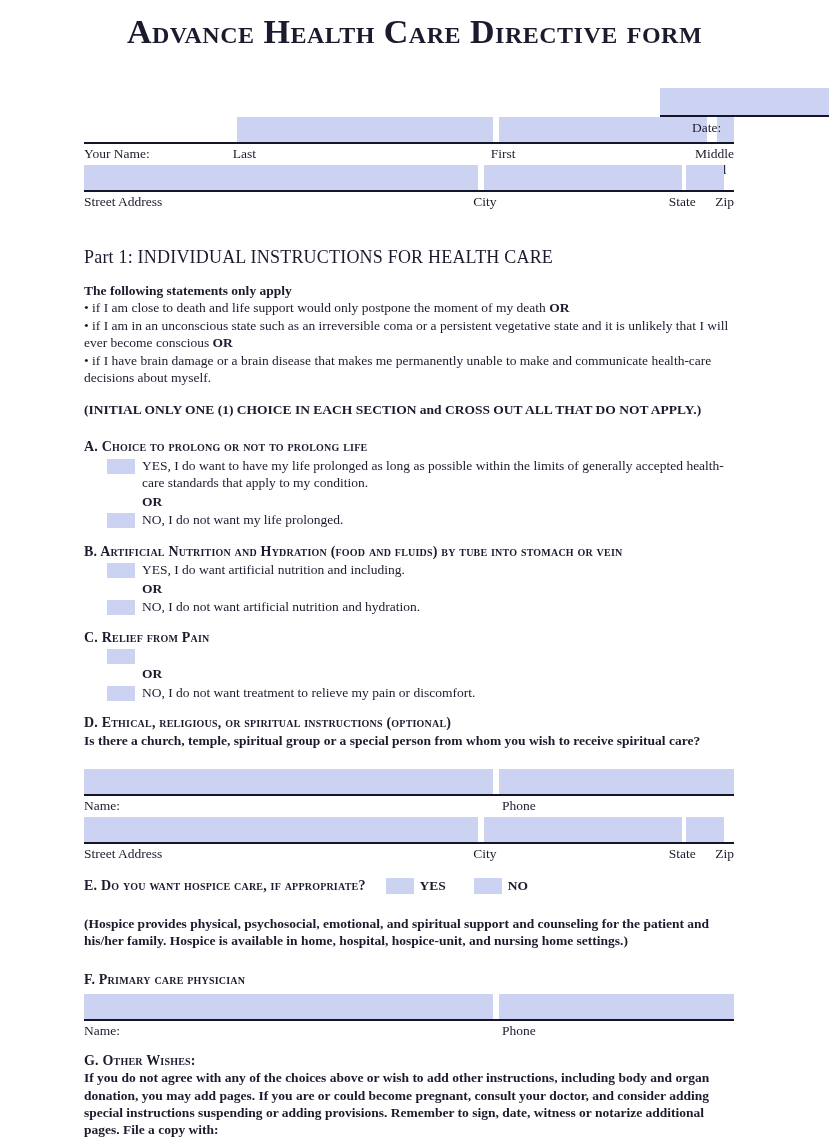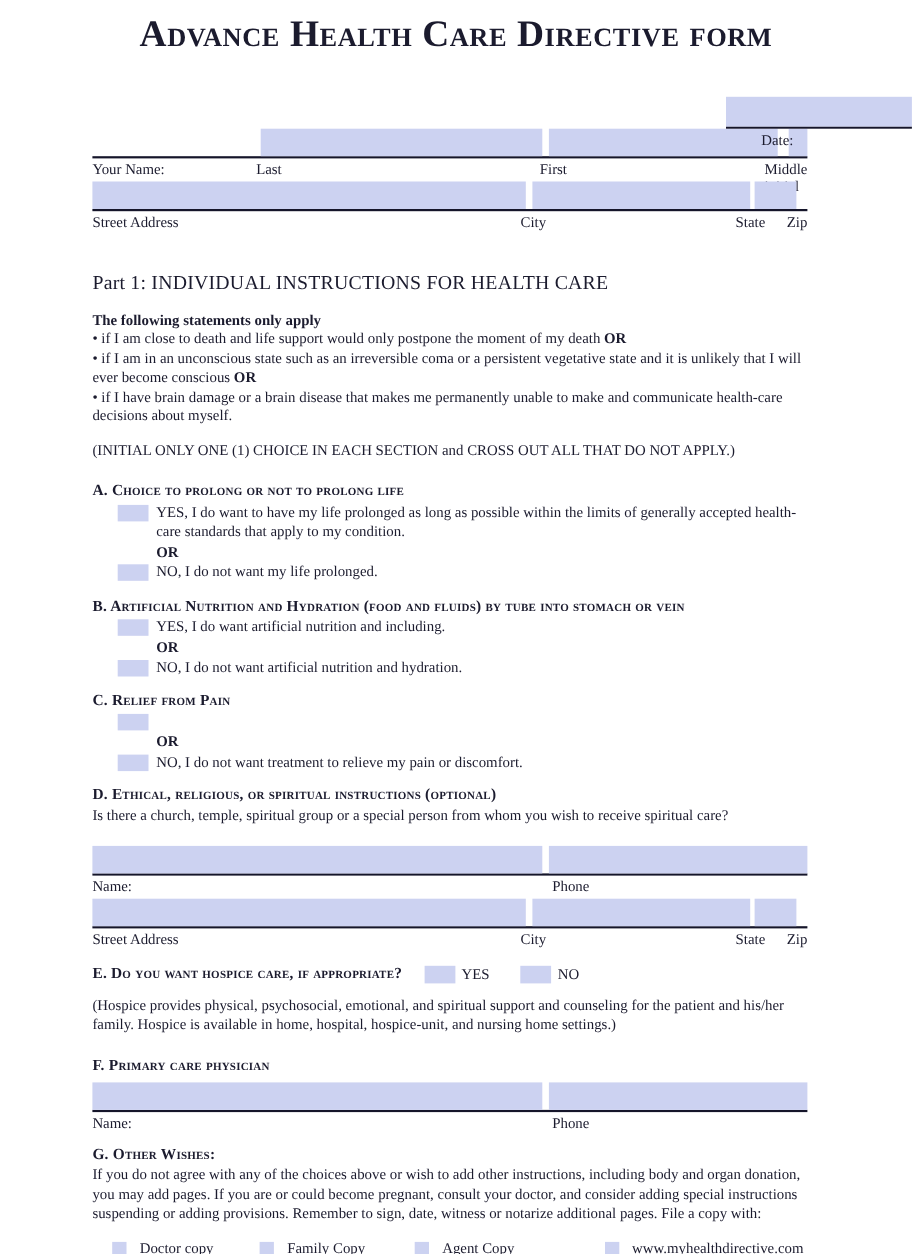--- a/index.html
+++ b/index.html
@@ -28,21 +28,21 @@
 
   .date-block { position: absolute; top: 88px; right: 0; width: 169px; }
   .date-block .field { height: 27px; }
   .date-block { border-bottom: 0; }
   .date-rule { border-bottom: 2px solid #15152a; }
   .date-label { font-size: 13.5px; padding: 3px 0 0 32px; }
 
   .boxes-row { display: flex; border-bottom: 2px solid #15152a; }
   .labels-row { display: flex; font-size: 13.5px; padding-top: 2px; height: 21px; }
 
-  .body-text { font-size: 13.5px; line-height: 1.28; }
+  .body-text { font-size: 13.5px; line-height: 1.28; font-weight: bold; }
   .part-heading { font-size: 18px; letter-spacing: 0.2px; }
   .bold { font-weight: bold; }
 
   .bullet { font-size: 13.5px; line-height: 1.3; }
   .bullet::before { content: "\2022  "; }
 
   .sec-h {
     font-size: 14px;
     font-variant: small-caps;
     font-weight: bold;
@@ -191,21 +191,21 @@
     </section>
 
     <section style="margin-top:12px">
       <div class="e-row">
         <h3 class="sec-h" style="margin-right:20px">E.  Do you want hospice care, if appropriate?</h3>
         <span class="init-box"></span>
         <span class="body-text">YES</span>
         <span class="init-box" style="margin-left:28px"></span>
         <span class="body-text">NO</span>
       </div>
-      <p class="body-text" style="margin-top:10px">(Hospice provides physical, psychosocial, emotional, and spiritual support and counseling for the patient and his/her family. Hospice is available in home, hospital, hospice-unit, and nursing home settings.)</p>
+      <p class="body-text" style="margin-top:20px">(Hospice provides physical, psychosocial, emotional, and spiritual support and counseling for the patient and his/her family. Hospice is available in home, hospital, hospice-unit, and nursing home settings.)</p>
     </section>
 
     <section style="margin-top:22px">
       <h3 class="sec-h" style="margin-bottom:5px">F. Primary care physician</h3>
       <div class="boxes-row">
         <div class="field" style="width:409px"></div>
         <div style="width:6px"></div>
         <div class="field" style="flex:1"></div>
       </div>
       <div class="labels-row">

